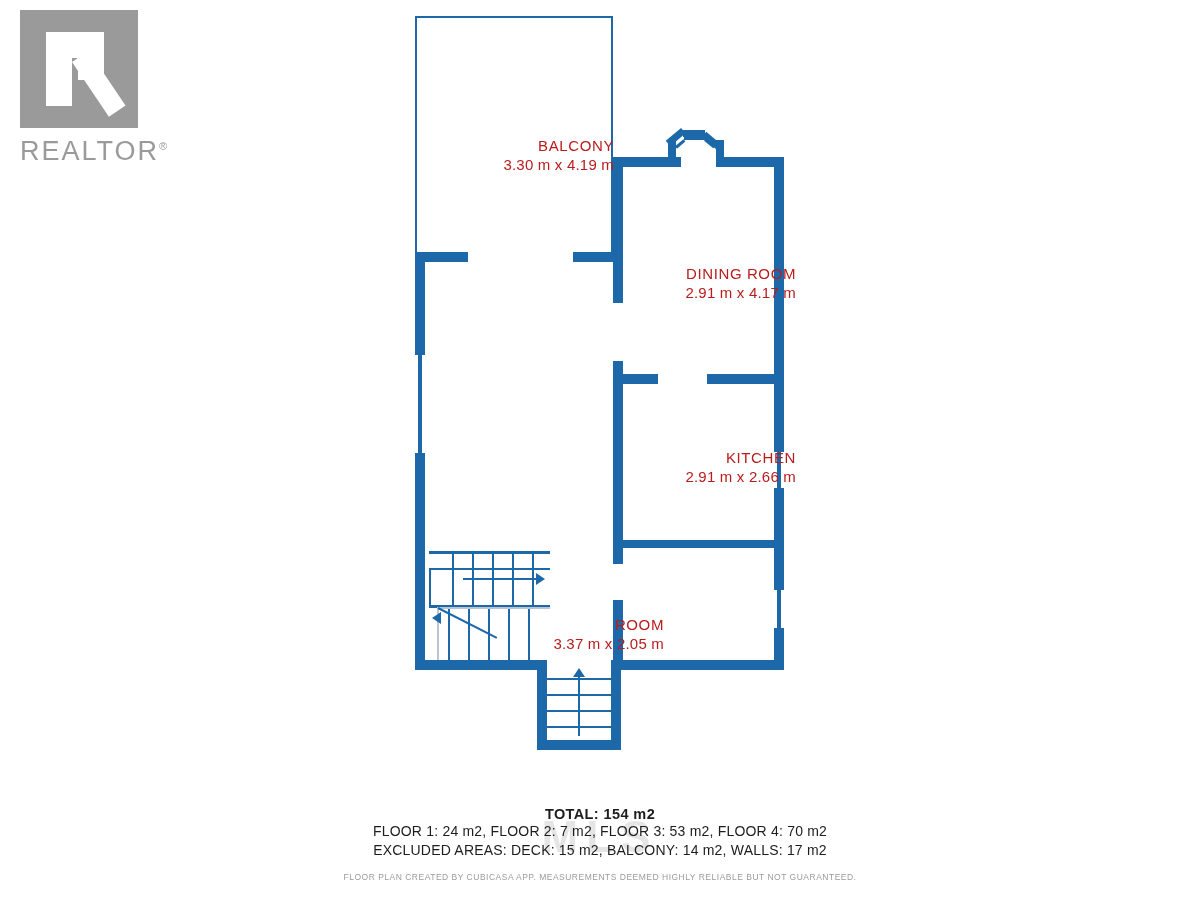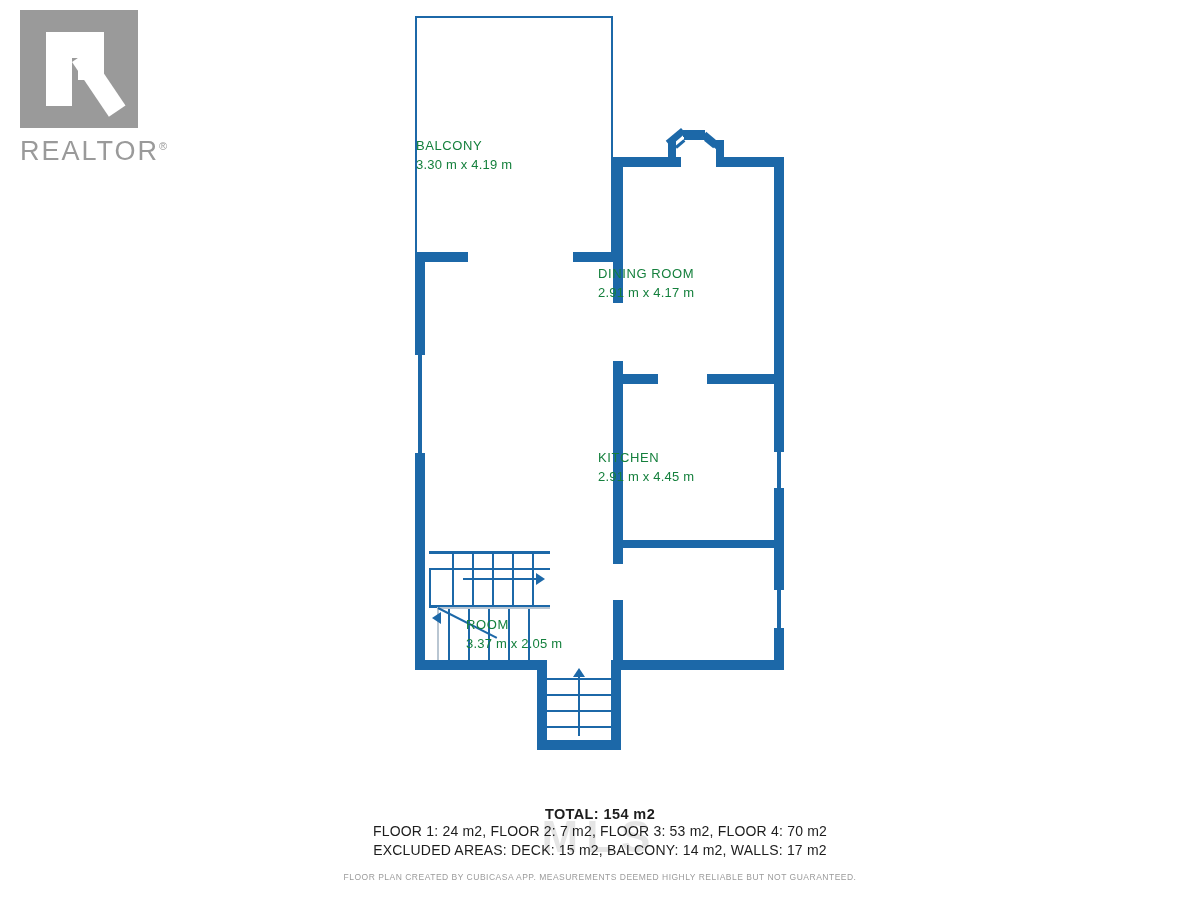--- a/index.html
+++ b/index.html
@@ -100,23 +100,23 @@
     position: absolute;
     border: 2px solid #1c68a8;
     box-sizing: border-box;
   }
   .opening {
     position: absolute;
     background: #ffffff;
   }
   .room-label {
     position: absolute;
-    text-align: left;
-    color: #15803d;
-    font-size: 13px;
+    text-align: right;
+    color: #b91c1c;
+    font-size: 15px;
     line-height: 19px;
     letter-spacing: 0.6px;
     white-space: nowrap;
   }
   .room-label .dims {
     letter-spacing: 0.2px;
   }
   .stair-line {
     position: absolute;
     background: #1c68a8;
@@ -269,21 +269,21 @@
   </div>
 
   <div class="room-label" style="left:598px; top:264px; width:198px;">
     <div>DINING ROOM</div>
     <div class="dims">2.91 m x 4.17 m</div>
   </div>
 
 
   <div class="room-label" style="left:598px; top:448px; width:198px;">
     <div>KITCHEN</div>
-    <div class="dims">2.91 m x 4.45 m</div>
+    <div class="dims">2.91 m x 2.66 m</div>
   </div>
 
 
   <div class="room-label" style="left:466px; top:615px; width:198px;">
     <div>ROOM</div>
     <div class="dims">3.37 m x 2.05 m</div>
   </div>
 
 </div>
 

